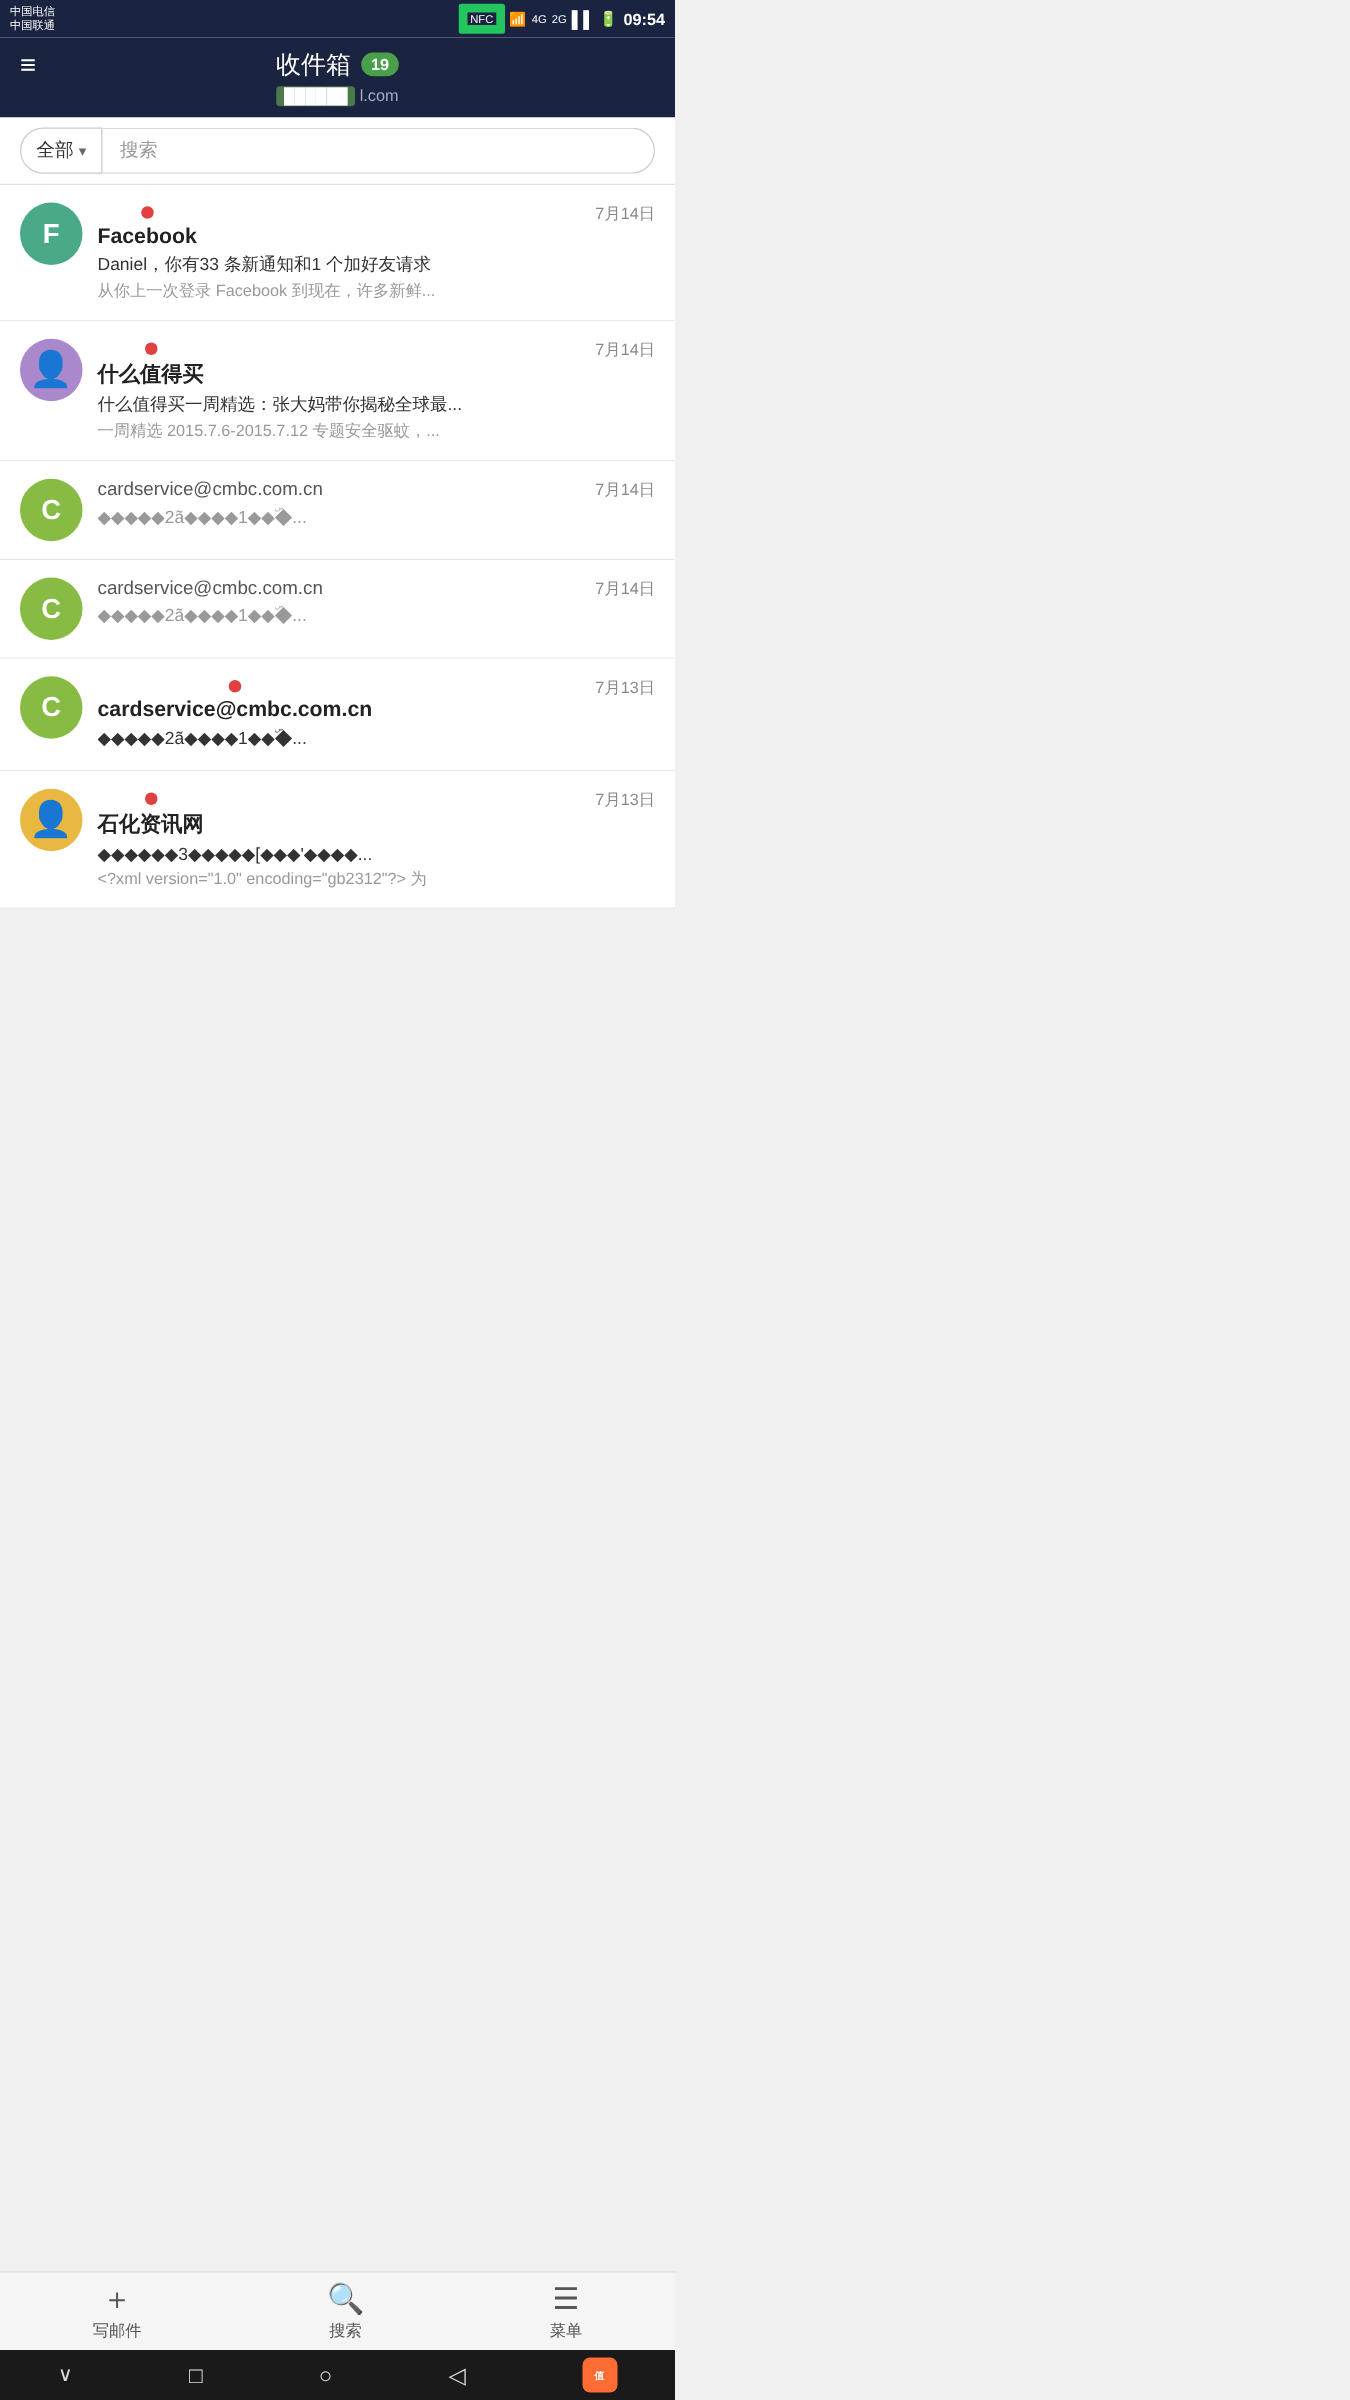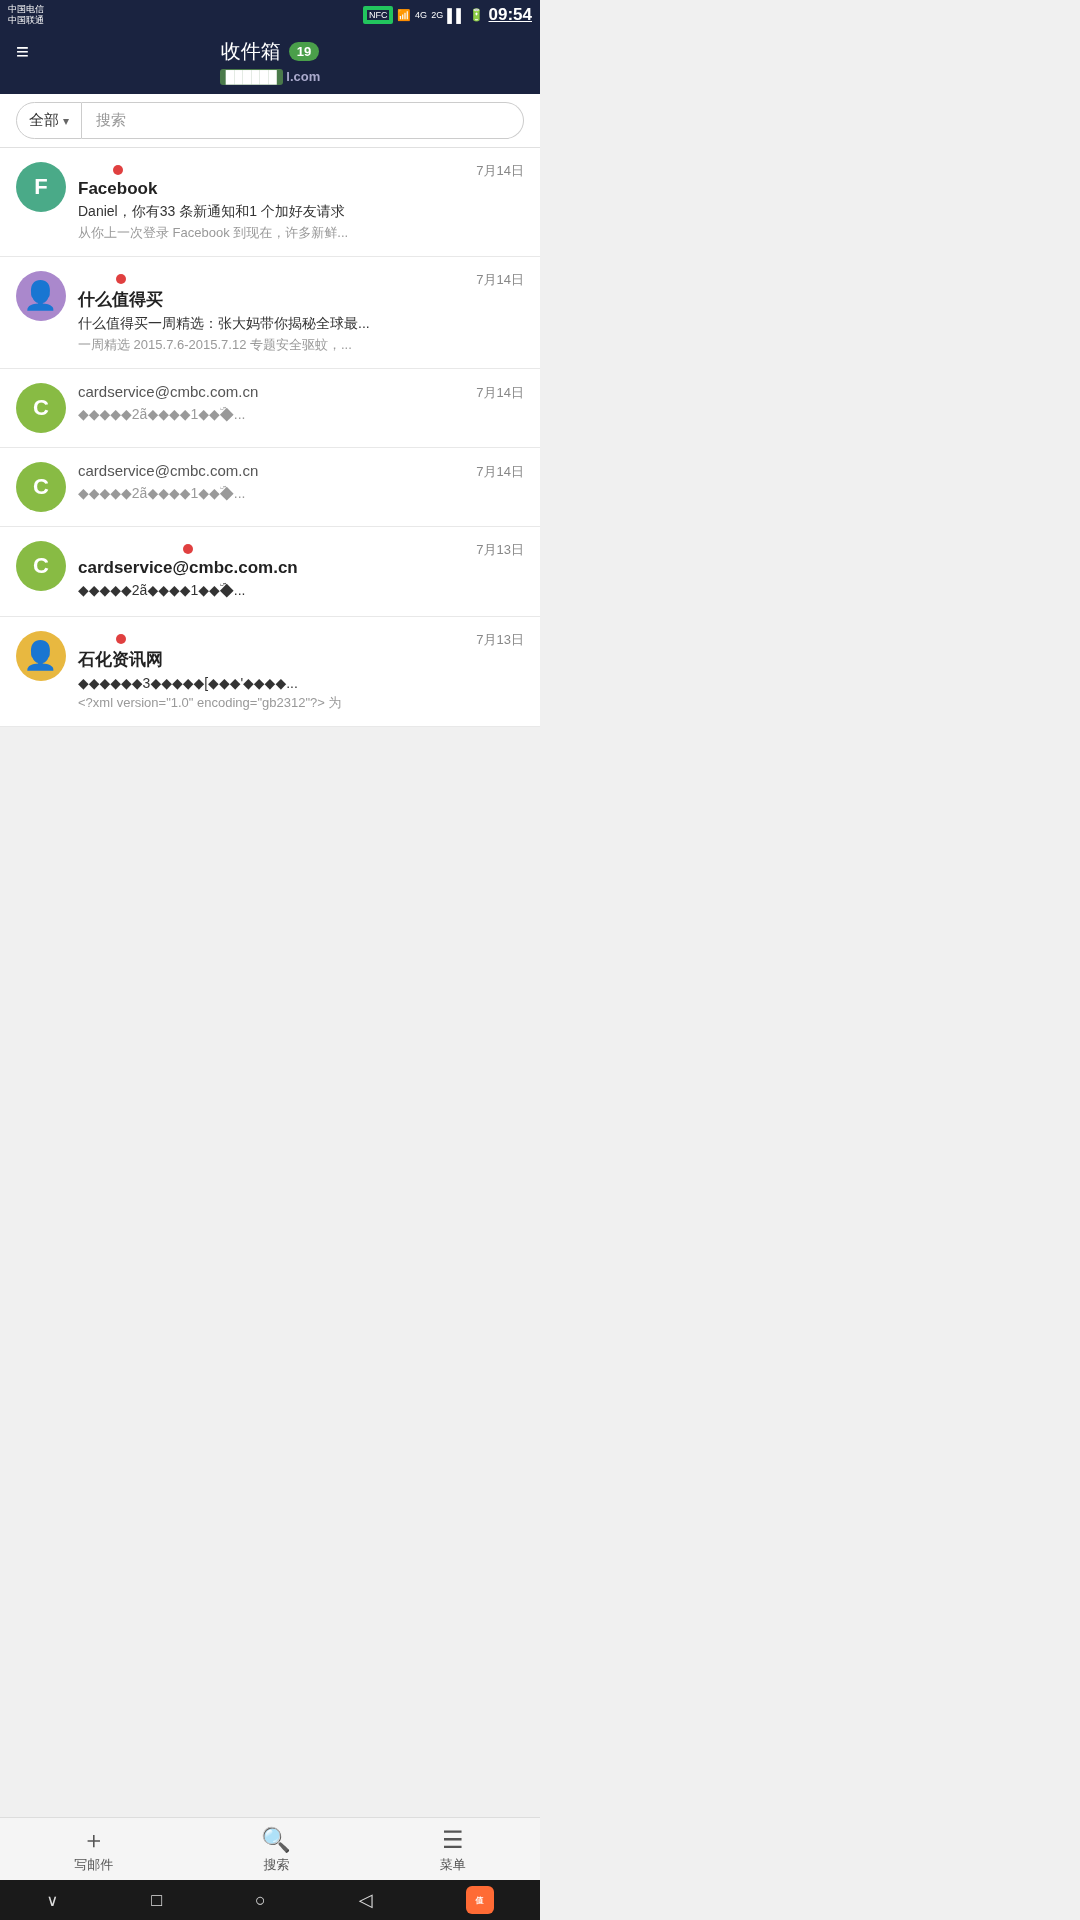--- a/index.html
+++ b/index.html
@@ -64,21 +64,20 @@
       color: #fff;
       border-radius: 12px;
       padding: 2px 8px;
       font-size: 13px;
       font-weight: bold;
     }
     .header-email {
       margin-top: 4px;
       font-size: 13px;
       color: #aac;
-      font-weight: bold;
     }
     .email-highlight {
       background: #4a7a4a;
       color: #fff;
       padding: 1px 6px;
       border-radius: 3px;
       font-size: 12px;
     }
 
     
@@ -269,27 +268,27 @@
   </style>
 </head>
 <body>
 
 <div class="status-bar">
   <div class="status-left">
     <span>中国电信</span>
     <span>中国联通</span>
   </div>
   <div class="status-right">
-    <span style="font-size:9px; border:4px solid #22c55e; padding:0 2px; border-radius:2px;">NFC</span>
+    <span style="font-size:9px; border:7px solid #22c55e; padding:0 2px; border-radius:2px;">NFC</span>
     <span>📶</span>
     <span style="font-size:9px;">4G</span>
     <span style="font-size:9px;">2G</span>
     <span style="font-size:13px;">▌▌</span>
     <span style="font-size:12px;">🔋</span>
-    <span style="font-size:17px; font-weight:bold;text-decoration:underline;">09:54</span>
+    <span style="font-size:13px; font-weight:bold;">09:54</span>
   </div>
 </div>
 
 <div class="header">
   <div class="header-row">
     <span class="menu-icon">≡</span>
     <div class="header-title">
       <span>收件箱</span>
       <span class="unread-badge">19</span>
     </div>

